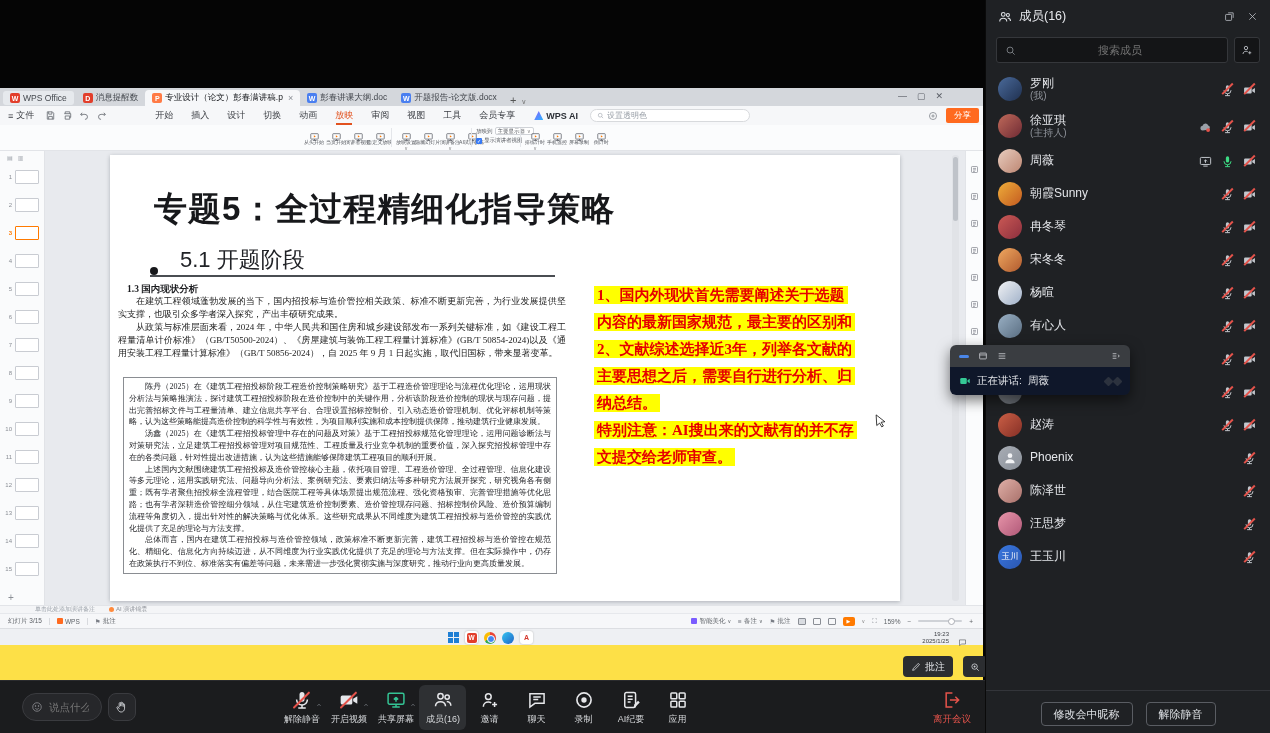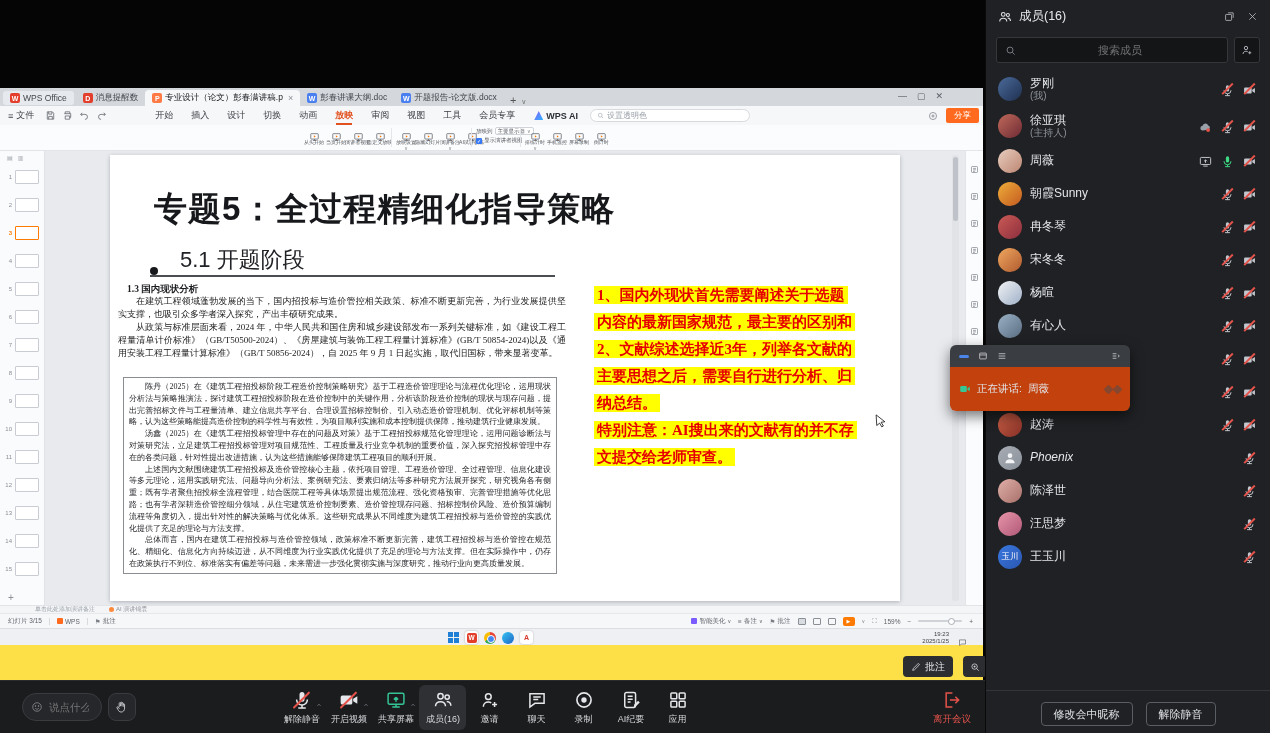--- a/index.html
+++ b/index.html
@@ -24,21 +24,21 @@
   .win-controls{position:absolute;right:40px;top:3px;display:flex;gap:10px;color:#5a5e66;font-size:9px;}
 
   
   .wps-menu{position:absolute;left:0;top:18px;width:100%;height:19px;background:#f6f7f9;
             display:flex;align-items:center;font-size:9px;color:#3b3e44;}
   .file-menu{display:flex;align-items:center;gap:3px;padding:0 8px;}
   .qicon{width:11px;height:11px;color:#676b72;margin:0 3px;}
   .qicon svg{width:100%;height:100%;}
   .menu-tabs{display:flex;align-items:center;gap:0;margin-left:36px;}
   .mtab{padding:0 9px;height:19px;display:flex;align-items:center;position:relative;}
-  .mtab.on{color:#e2521f;font-weight:700;}
+  .mtab.on{color:#e2521f;font-weight:400;}
   .mtab.on::after{content:"";position:absolute;left:10px;right:10px;bottom:0;height:2px;background:#e2521f;}
   .ai-logo{width:9px;height:9px;clip-path:polygon(50% 0,100% 100%,0 100%);
            background:linear-gradient(135deg,#8a5cff,#2bb3ff);margin:0 3px 0 10px;}
   .ai-label{font-weight:700;color:#2b2f36;}
   .menu-search{width:160px;height:13px;background:#fff;border:1px solid #d8dadd;border-radius:7px;
                display:flex;align-items:center;gap:3px;padding:0 6px;margin-left:12px;color:#9aa0a8;font-size:8px;}
   .menu-search svg{width:7px;height:7px;}
   .menu-right{margin-left:auto;display:flex;align-items:center;gap:8px;padding-right:4px;}
   .gear{width:10px;height:10px;color:#7a7e86;}
   .share-btn{height:15px;padding:0 8px;background:#ff6a1f;color:#fff;border-radius:2px;
@@ -184,21 +184,21 @@
              display:flex;justify-content:center;gap:13px;padding-top:11px;}
   .fbtn{height:24px;padding:0 12px;border:1px solid #5a5d63;border-radius:4px;background:transparent;
         color:#dfe2e6;font-size:11px;display:flex;align-items:center;}
 
   
   .speaker-popup{position:absolute;left:950px;top:345px;width:180px;z-index:50;box-shadow:0 5px 14px rgba(0,0,0,.55);border-radius:6px;}
   .sp-row1{height:22px;background:#3a3d41;border-radius:6px 6px 0 0;display:flex;align-items:center;gap:9px;padding:0 9px;color:#d8dadf;}
   .sp-min{width:10px;height:3px;background:#4a86e8;border-radius:2px;}
   .sp-row1 svg{width:10px;height:10px;}
   .sp-right{margin-left:auto;}
-  .sp-row2{height:44px;background:#c2410c;border-radius:0 0 6px 6px;display:flex;align-items:center;gap:6px;padding:0 9px;
+  .sp-row2{height:28px;background:#0f172a;border-radius:0 0 6px 6px;display:flex;align-items:center;gap:6px;padding:0 9px;
            color:#e2e4e8;font-size:10.5px;}
   .sp-logo{width:12px;height:12px;color:#35c895;}
   .sp-logo svg{width:100%;height:100%;}
   .sp-mark{margin-left:auto;display:flex;gap:2px;opacity:.5;}
   .sp-mark i{width:7px;height:7px;background:#4a4d52;transform:rotate(45deg);border-radius:1px;}
 
   .cursor{position:absolute;left:873px;top:413px;width:15px;z-index:60;}
 </style>
 </head>
 <body>
@@ -980,21 +980,21 @@
                 <rect x="9" y="2.5" width="6" height="11.5" rx="3" fill="currentColor"></rect>
                 <path d="M5.5 11.5a6.5 6.5 0 0 0 13 0" fill="none" stroke="currentColor" stroke-width="1.8"></path>
                 <path d="M12 18v3.5M7.5 21.5h9" stroke="currentColor" stroke-width="1.8" fill="none"></path>
               </svg><span class="bslash"></span></span>
             <span class="badge"><svg viewBox="0 0 24 24">
                 <rect x="2" y="6.5" width="14" height="11" rx="2" fill="currentColor"></rect>
                 <path d="M17 10.5l5-3v9l-5-3z" fill="currentColor"></path>
               </svg><span class="bslash"></span></span>
           </span>
         </div>
-        <div class="mrow" style="height: 33px; font-style: italic;">
+        <div class="mrow" style="height: 33px;">
           <span class="avatar" style="background: linear-gradient(135deg, rgb(168, 173, 181), rgb(138, 144, 153));">
             <svg viewBox="0 0 24 24" fill="currentColor">
               <circle cx="12" cy="8" r="4"></circle>
               <path d="M4 21c0-4.4 3.6-7 8-7s8 2.6 8 7z"></path>
             </svg>
           </span>
           <div>
             <div class="mname">Phoenix</div>
           </div>
           <span class="badges">

